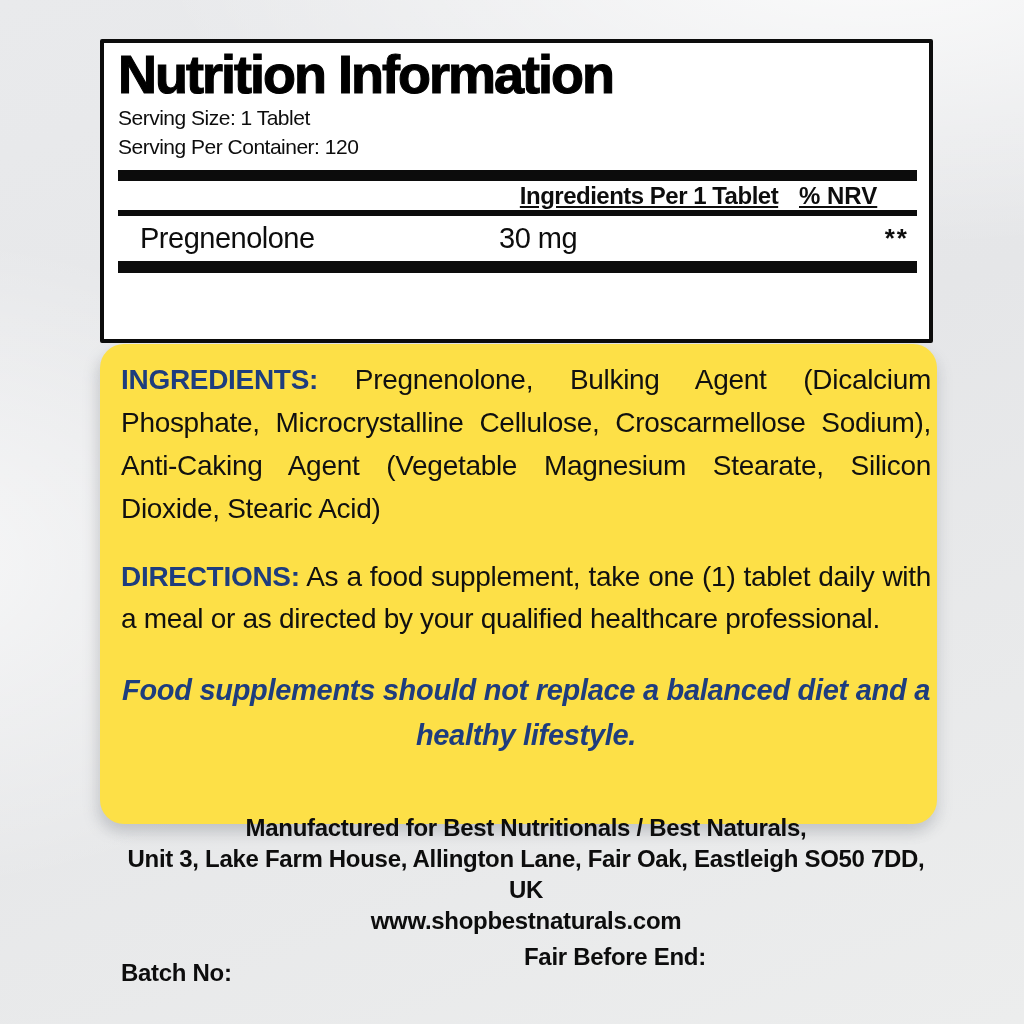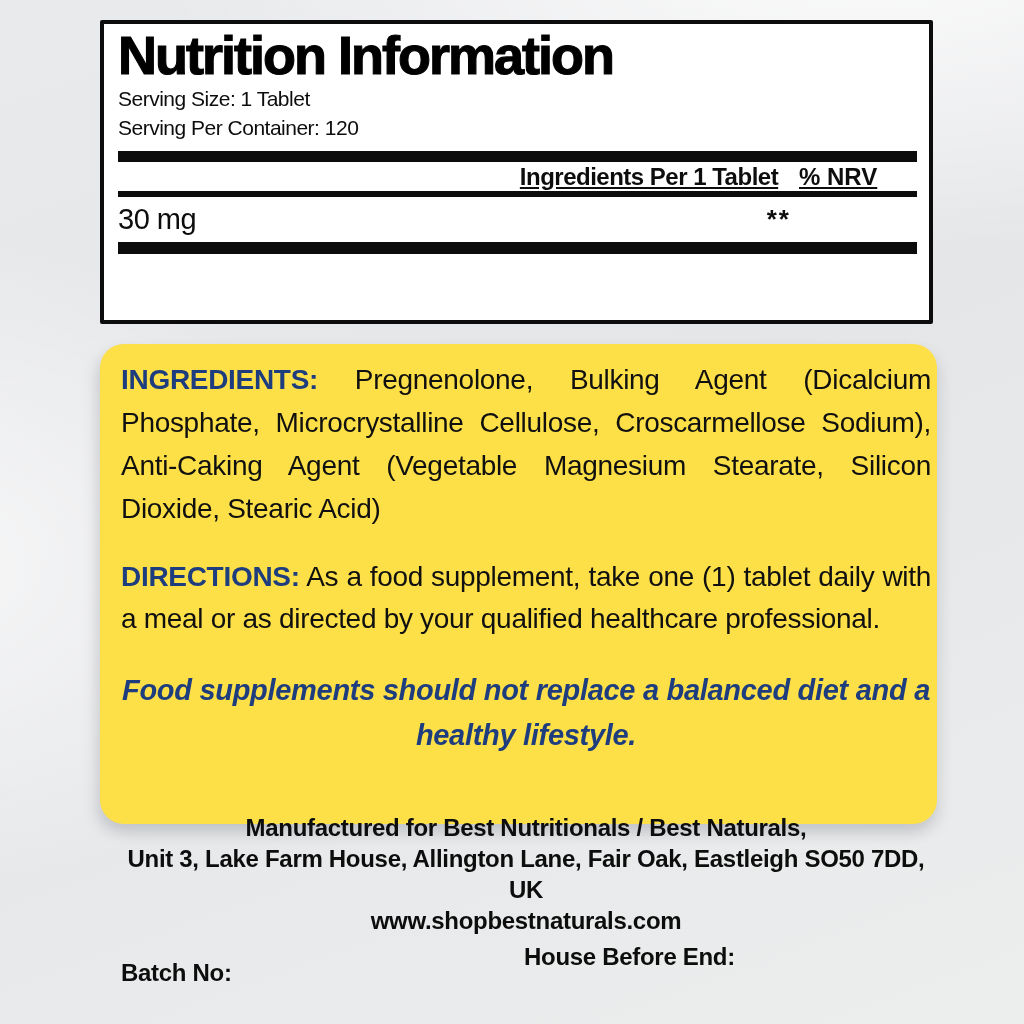--- a/index.html
+++ b/index.html
@@ -8,21 +8,21 @@
     font-family: "Liberation Sans", sans-serif;
     background:
       radial-gradient(1200px 500px at 85% -5%, rgba(255,255,255,0.85), rgba(255,255,255,0) 60%),
       radial-gradient(900px 600px at -10% 55%, rgba(255,255,255,0.7), rgba(255,255,255,0) 55%),
       linear-gradient(160deg, #e9eaec 0%, #e5e6e8 45%, #eceded 100%);
     color: #0d0d0d;
   }
 
   
   .panel {
-    position: absolute; left: 100px; top: 20px; width: 833px; height: 304px;
+    position: absolute; left: 100px; top: 39px; width: 833px; height: 304px;
     background: #ffffff; border: 4px solid #0c0c0c; border-radius: 2px;
     box-sizing: border-box; padding: 2px 12px 16px 14px; overflow: hidden;
   }
   .panel-title {
     font-size: 54px; font-weight: bold; letter-spacing: -2px; line-height: 58px;
     color: #000; -webkit-text-stroke: 1.1px #000; white-space: nowrap;
   }
   .serving-line { font-size: 21px; line-height: 29px; letter-spacing: -0.5px; }
   .bar { background: #0c0c0c; width: 100%; }
   .bar-thick { height: 11px; margin-top: 9px; }
@@ -72,20 +72,21 @@
 
   <div class="t-grid thead-row">
     <div></div>
     <div class="thead-amount">Ingredients Per 1 Tablet</div>
     <div class="thead-nrv">% NRV</div>
   </div>
 
   <div class="bar bar-mid"></div>
 
   <div class="t-grid trow">
+    <div class="trow-name">Pregnenolone</div>
     <div class="trow-amount">30 mg</div>
     <div class="trow-nrv">**</div>
   </div>
 
   <div class="bar bar-bottom"></div>
 
 </div>
 
 <div class="card">
   <p class="body-par"><span class="lead">INGREDIENTS:</span> <span>Pregnenolone, Bulking Agent (Dicalcium Phosphate, Microcrystalline Cellulose, Croscarmellose Sodium), Anti-Caking Agent (Vegetable Magnesium Stearate, Silicon Dioxide, Stearic Acid)</span></p>
@@ -95,15 +96,15 @@
   <p class="advisory">Food supplements should not replace a balanced diet and a healthy lifestyle.</p>
 
   <div class="mfr">
     <div>Manufactured for Best Nutritionals / Best Naturals,</div>
     <div>Unit 3, Lake Farm House, Allington Lane, Fair Oak, Eastleigh SO50 7DD, UK</div>
     <div>www.shopbestnaturals.com</div>
   </div>
 
   <div class="batch-row">
     <span class="batch-no">Batch No:</span>
-    <span class="best-before">House Before End:</span>
+    <span class="best-before">Fair Before End:</span>
   </div>
 </div>
 
 </body></html>

